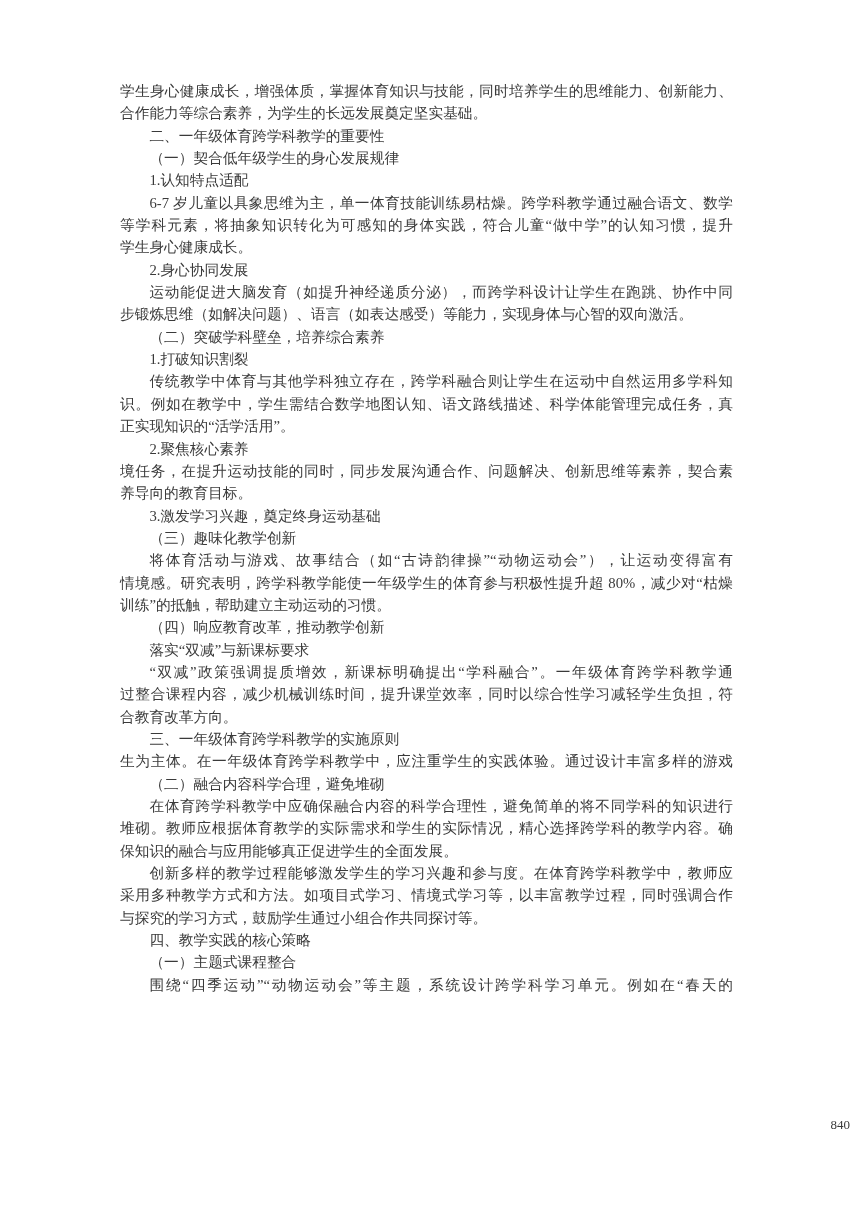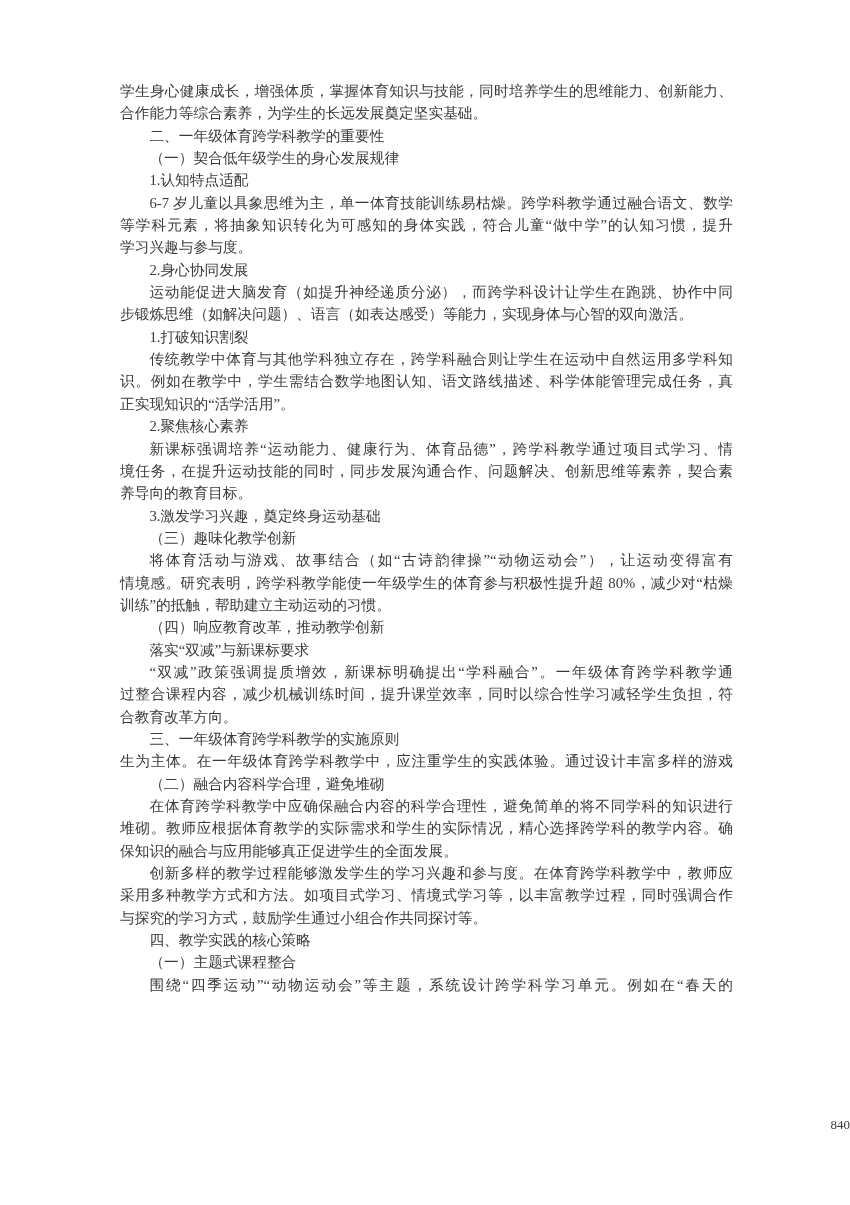--- a/index.html
+++ b/index.html
@@ -44,30 +44,30 @@
 
 <div class="page" style="background: rgb(255, 255, 255); color: rgb(58, 58, 58);">
   <div class="text-block">
       <div class="line fill">学生身心健康成长，增强体质，掌握体育知识与技能，同时培养学生的思维能力、创新能力、</div>
       <div class="line">合作能力等综合素养，为学生的长远发展奠定坚实基础。</div>
       <div class="line indent">二、一年级体育跨学科教学的重要性</div>
       <div class="line indent">（一）契合低年级学生的身心发展规律</div>
       <div class="line indent">1.认知特点适配</div>
       <div class="line indent fill">6-7 岁儿童以具象思维为主，单一体育技能训练易枯燥。跨学科教学通过融合语文、数学</div>
       <div class="line fill">等学科元素，将抽象知识转化为可感知的身体实践，符合儿童“做中学”的认知习惯，提升</div>
-      <div class="line">学习兴趣与参与度。</div>
+      <div class="line">学生身心健康成长。</div>
       <div class="line indent">2.身心协同发展</div>
       <div class="line indent fill">运动能促进大脑发育（如提升神经递质分泌），而跨学科设计让学生在跑跳、协作中同</div>
       <div class="line">步锻炼思维（如解决问题）、语言（如表达感受）等能力，实现身体与心智的双向激活。</div>
+      <div class="line indent">（二）突破学科壁垒，培养综合素养</div>
       <div class="line indent">1.打破知识割裂</div>
       <div class="line indent fill">传统教学中体育与其他学科独立存在，跨学科融合则让学生在运动中自然运用多学科知</div>
       <div class="line fill">识。例如在教学中，学生需结合数学地图认知、语文路线描述、科学体能管理完成任务，真</div>
       <div class="line">正实现知识的“活学活用”。</div>
       <div class="line indent">2.聚焦核心素养</div>
-      <div class="line indent fill">新课标强调培养“运动能力、健康行为、体育品德”，跨学科教学通过项目式学习、情</div>
       <div class="line fill">境任务，在提升运动技能的同时，同步发展沟通合作、问题解决、创新思维等素养，契合素</div>
       <div class="line">养导向的教育目标。</div>
       <div class="line indent">3.激发学习兴趣，奠定终身运动基础</div>
       <div class="line indent">（三）趣味化教学创新</div>
       <div class="line indent fill">将体育活动与游戏、故事结合（如“古诗韵律操”“动物运动会”），让运动变得富有</div>
       <div class="line fill">情境感。研究表明，跨学科教学能使一年级学生的体育参与积极性提升超 80%，减少对“枯燥</div>
       <div class="line">训练”的抵触，帮助建立主动运动的习惯。</div>
       <div class="line indent">（四）响应教育改革，推动教学创新</div>
       <div class="line indent">落实“双减”与新课标要求</div>
       <div class="line indent fill">“双减”政策强调提质增效，新课标明确提出“学科融合”。一年级体育跨学科教学通</div>

